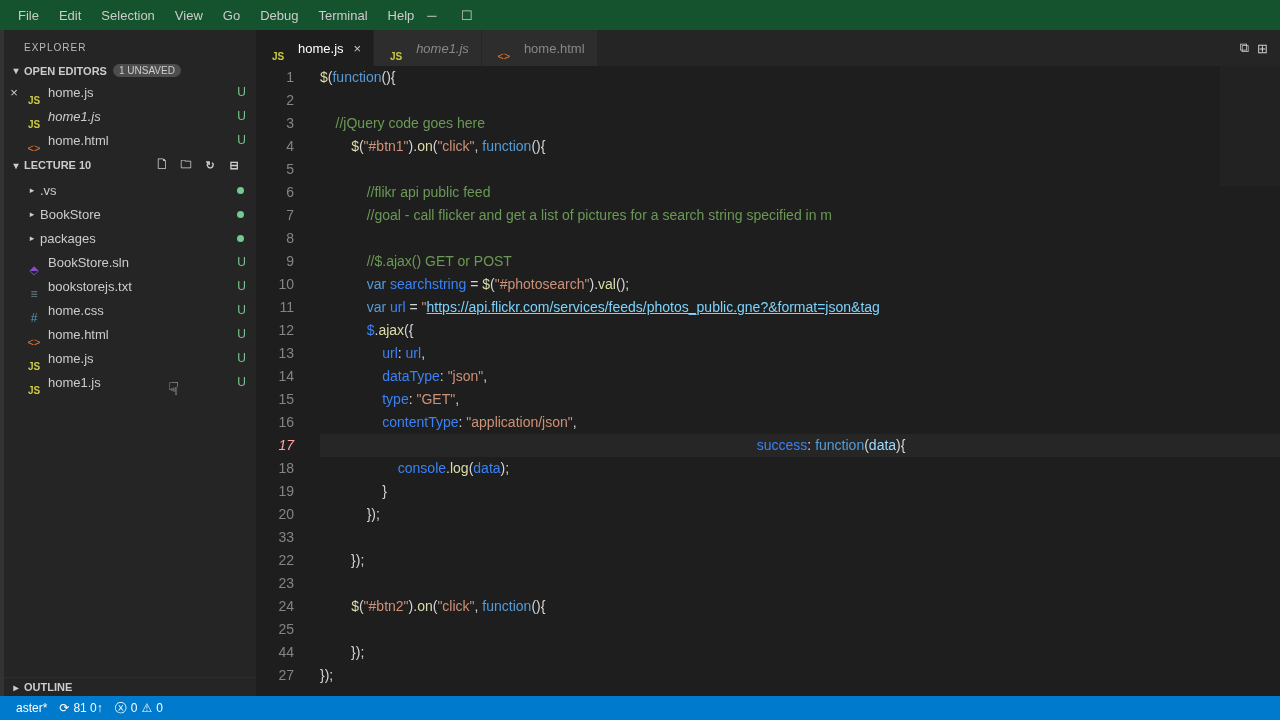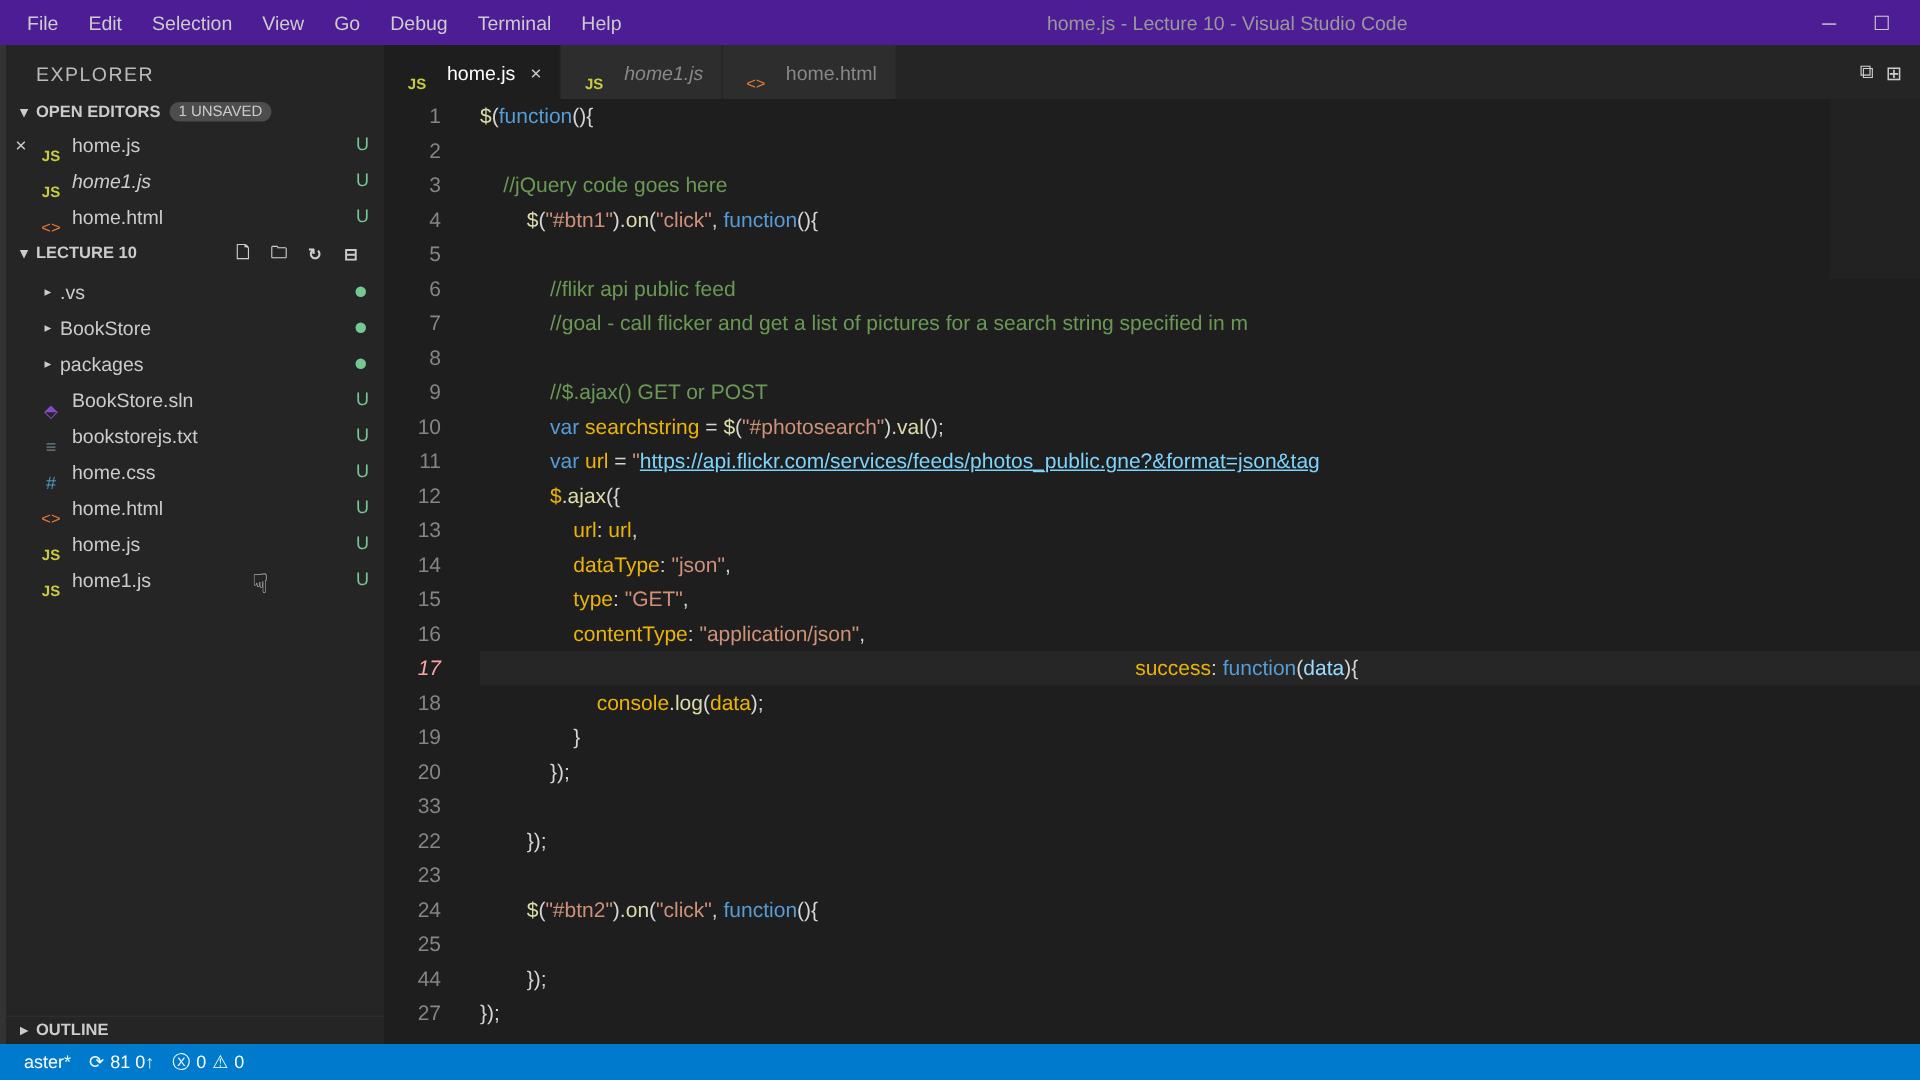--- a/index.html
+++ b/index.html
@@ -1,25 +1,25 @@
 <!DOCTYPE html>
 <html><head>
 <meta charset="utf-8">
 <style>
 * { margin: 0; padding: 0; box-sizing: border-box; font-family: -apple-system, 'Segoe UI', sans-serif; }
 body { width: 1280px; height: 720px; background: #1e1e1e; color: #cccccc; overflow: hidden; font-size: 13px; }
-.menubar { height: 30px; background: #4c1d95; display: flex; align-items: center; padding: 0 8px; }
+.menubar { height: 30px; background: #14532d; display: flex; align-items: center; padding: 0 8px; }
 .menu-item { padding: 0 10px; height: 30px; display: flex; align-items: center; color: #cccccc; cursor: pointer; }
 .title { flex: 1; text-align: center; color: #999; }
 .win-controls { display: flex; gap: 20px; padding-right: 10px; }
 .win-btn { width: 15px; height: 15px; display: flex; align-items: center; justify-content: center; color: #ccc; }
 .main { display: flex; height: 666px; }
 .activity-bar { width: 4px; background: #333333; }
 .sidebar { width: 252px; background: #252526; display: flex; flex-direction: column; }
-.sidebar-title { padding: 12px 20px 8px; font-size: 13px; letter-spacing: 1px; color: #bbbbbb; }
+.sidebar-title { padding: 12px 20px 8px; font-size: 10px; letter-spacing: 1px; color: #bbbbbb; }
 .section-header { display: flex; align-items: center; padding: 3px 4px; font-size: 11px; font-weight: bold; color: #cccccc; cursor: pointer; }
 .chev { width: 16px; text-align: center; font-size: 10px; }
 .badge-unsaved { background: #4d4d4d; padding: 1px 6px; border-radius: 7px; font-size: 10px; font-weight: normal; margin-left: 6px; }
 .file-item { display: flex; align-items: center; padding: 2px 0 2px 20px; height: 24px; cursor: pointer; position: relative; }
 .file-icon { width: 20px; text-align: center; font-size: 12px; margin-right: 4px; margin-top: 16px; }
 .js-icon { color: #cbcb41; font-weight: bold; font-size: 10px; }
 .html-icon { color: #e37933; font-size: 11px; }
 .css-icon { color: #519aba; font-size: 12px; }
 .txt-icon { color: #6d8086; font-size: 12px; }
 .sln-icon { color: #854cc7; font-size: 12px; }
@@ -44,42 +44,41 @@
 .code-area { flex: 1; display: flex; font-family: Consolas, 'Courier New', monospace; font-size: 14px; line-height: 23px; position: relative; }
 .gutter { width: 56px; text-align: right; padding-right: 18px; color: #858585; user-select: none; }
 .gutter .current { color: #fca5a5; font-style: italic; }
 .code { flex: 1; white-space: pre; color: #d4d4d4; padding-left: 8px; overflow: hidden; }
 .k-func { color: #569cd6; }
 .k-var { color: #569cd6; }
 .k-call { color: #dcdcaa; }
 .k-str { color: #ce9178; }
 .k-link { color: #7dd3fc; text-decoration: underline; }
 .k-com { color: #6a9955; }
-.k-prop { color: #eab308; }
+.k-prop { color: #3b82f6; }
 .k-param { color: #9cdcfe; }
 .current-line { background: rgba(255,255,255,0.04); display: inline-block; width: 100%; text-align: center; }
 .minimap { position: absolute; right: 0; top: 0; width: 60px; height: 120px; background: #252526; opacity: 0.5; }
 .statusbar { height: 24px; background: #007acc; display: flex; align-items: center; padding: 0 10px; color: #ffffff; font-size: 12px; }
 .sb-item { padding: 0 6px; display: flex; align-items: center; gap: 4px; cursor: pointer; }
 .sb-right { margin-left: auto; display: flex; }
 .cursor-hand { position: absolute; left: 168px; top: 378px; font-size: 18px; pointer-events: none; z-index: 100; }
 </style>
 </head>
 <body>
 
 <div class="menubar">
   <div class="menu-item">File</div>
   <div class="menu-item">Edit</div>
   <div class="menu-item">Selection</div>
   <div class="menu-item">View</div>
   <div class="menu-item">Go</div>
   <div class="menu-item">Debug</div>
   <div class="menu-item">Terminal</div>
   <div class="menu-item">Help</div>
-  <div class="title">home.js - Lecture 10 - Visual Studio Code</div>
   <div class="win-controls">
     <div class="win-btn">─</div>
     <div class="win-btn">☐</div>
   </div>
 </div>
 
 <div class="main">
   <div class="activity-bar"></div>
   <div class="sidebar">
     <div class="sidebar-title">EXPLORER</div>

